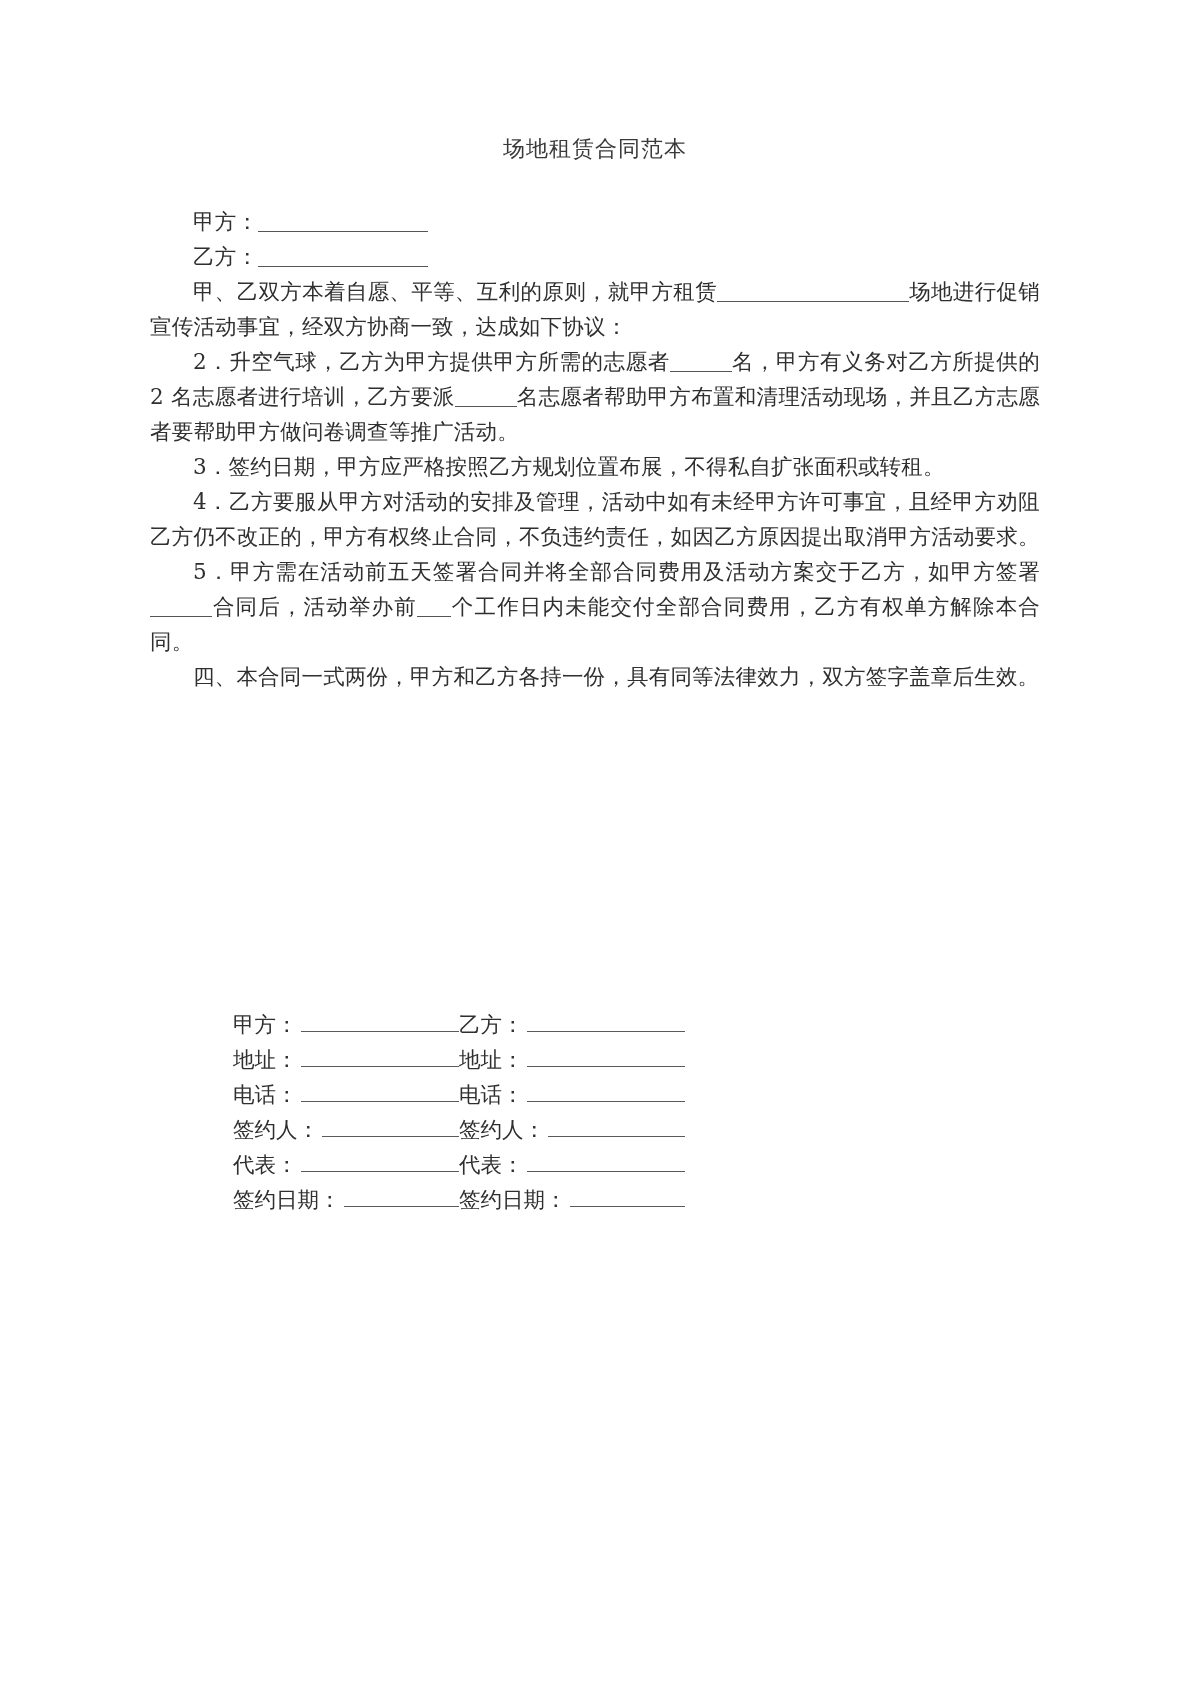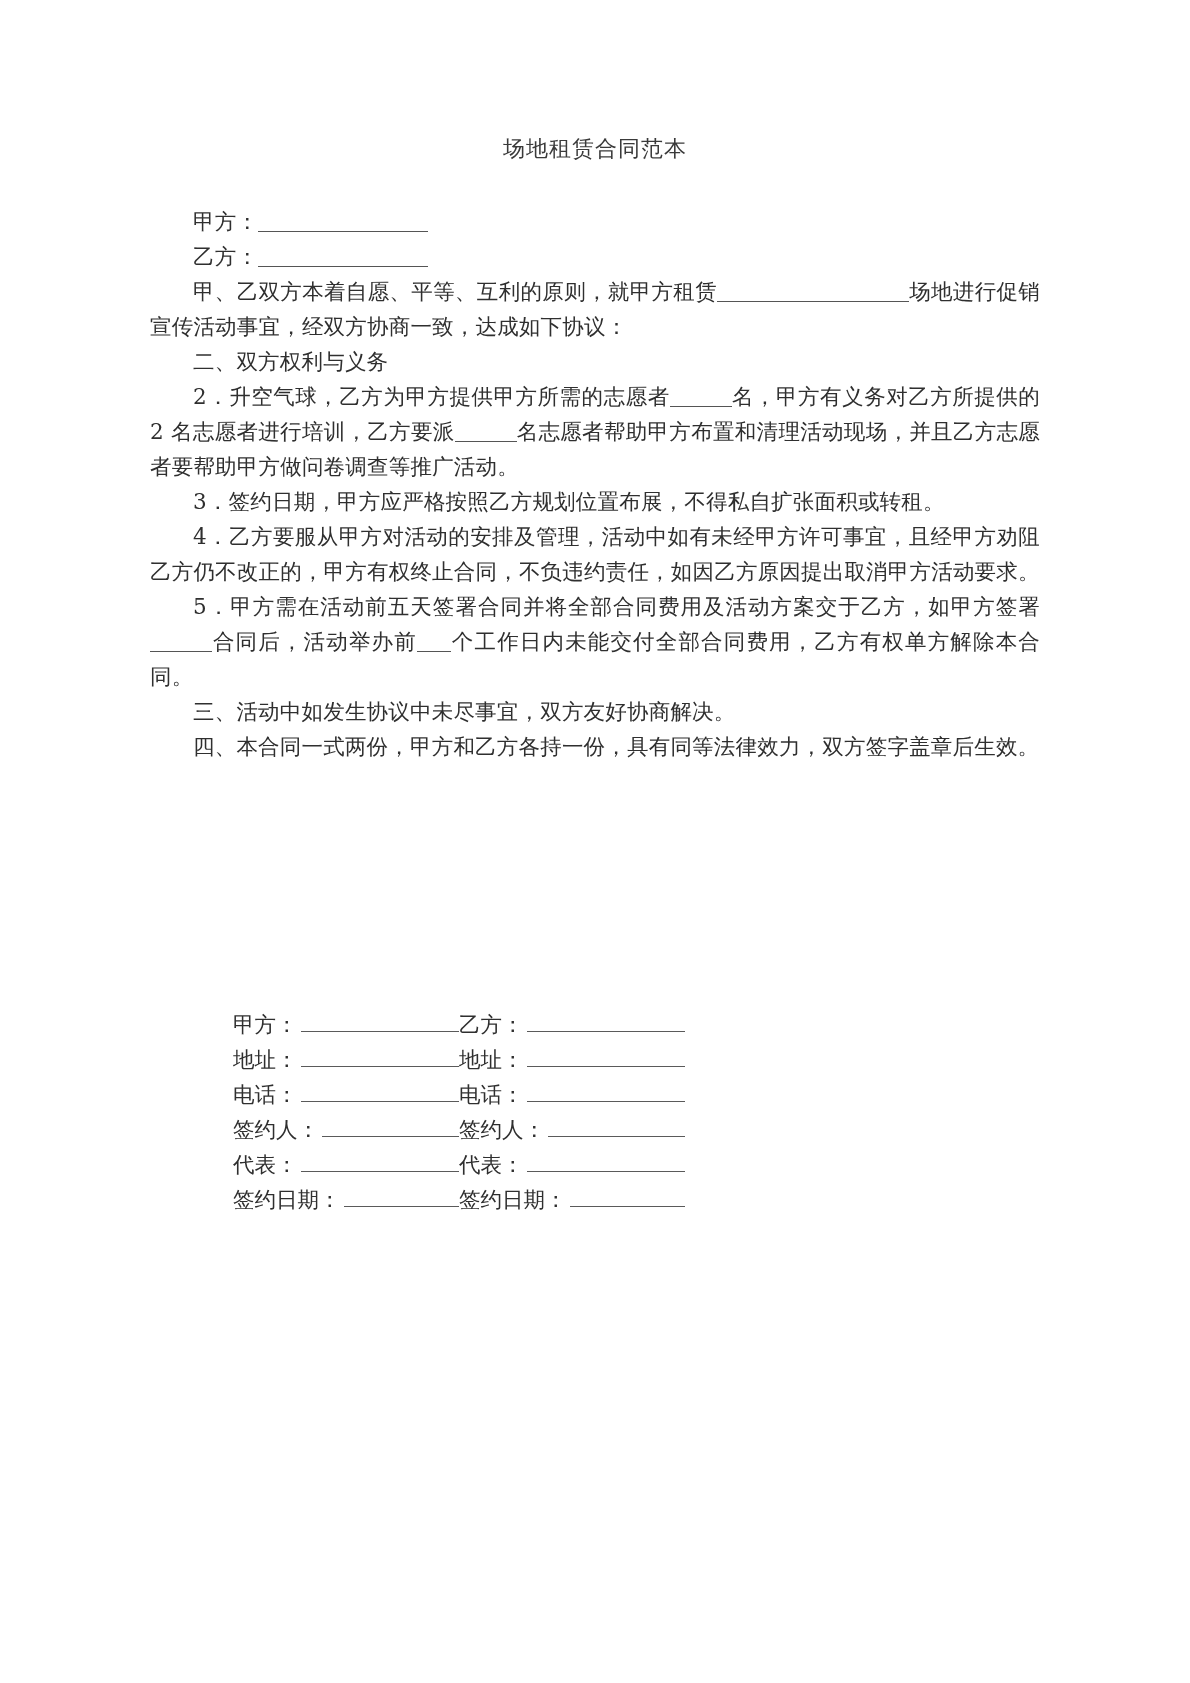--- a/index.html
+++ b/index.html
@@ -111,42 +111,40 @@
     </p>
     <p class="para indent">
       <span>乙方：</span><span class="blank b-lg"></span>
     </p>
 
     <p class="para indent">
       <span>甲、乙双方本着自愿、平等、互利的原则，就甲方租赁</span><span class="blank b-xl"></span><span>场地进行促销宣传活动事宜，经双方协商一致，达成如下协议：</span>
     </p>
 
 
-    <p class="para indent">二、双方权利与义务</p>
 
 
     <p class="para indent">
       <span>2．</span><span>升空气球，乙方为甲方提供甲方所需的志愿者</span><span class="blank b-md"></span><span>名，甲方有义务对乙方所提供的 2 名志愿者进行培训，乙方要派</span><span class="blank b-md"></span><span>名志愿者帮助甲方布置和清理活动现场，并且乙方志愿者要帮助甲方做问卷调查等推广活动。</span>
     </p>
 
     <p class="para indent">
       <span>3．</span><span>签约日期，甲方应严格按照乙方规划位置布展，不得私自扩张面积或转租。</span>
     </p>
 
     <p class="para indent">
       <span>4．</span><span>乙方要服从甲方对活动的安排及管理，活动中如有未经甲方许可事宜，且经甲方劝阻乙方仍不改正的，甲方有权终止合同，不负违约责任，如因乙方原因提出取消甲方活动要求。</span>
     </p>
 
     <p class="para indent">
       <span>5．</span><span>甲方需在活动前五天签署合同并将全部合同费用及活动方案交于乙方，如甲方签署</span><span class="blank b-md"></span><span>合同后，活动举办前</span><span class="blank b-xs"></span><span>个工作日内未能交付全部合同费用，乙方有权单方解除本合同。</span>
     </p>
 
 
 
-    <p class="para indent">三、活动中如发生协议中未尽事宜，双方友好协商解决。</p>
 
     <p class="para indent">四、本合同一式两份，甲方和乙方各持一份，具有同等法律效力，双方签字盖章后生效。</p>
 
   </div>
 
   <div class="sig-block">
 
     <div class="sig-row">
       <div class="sig-col">
         <span class="sig-label">甲方：</span>

